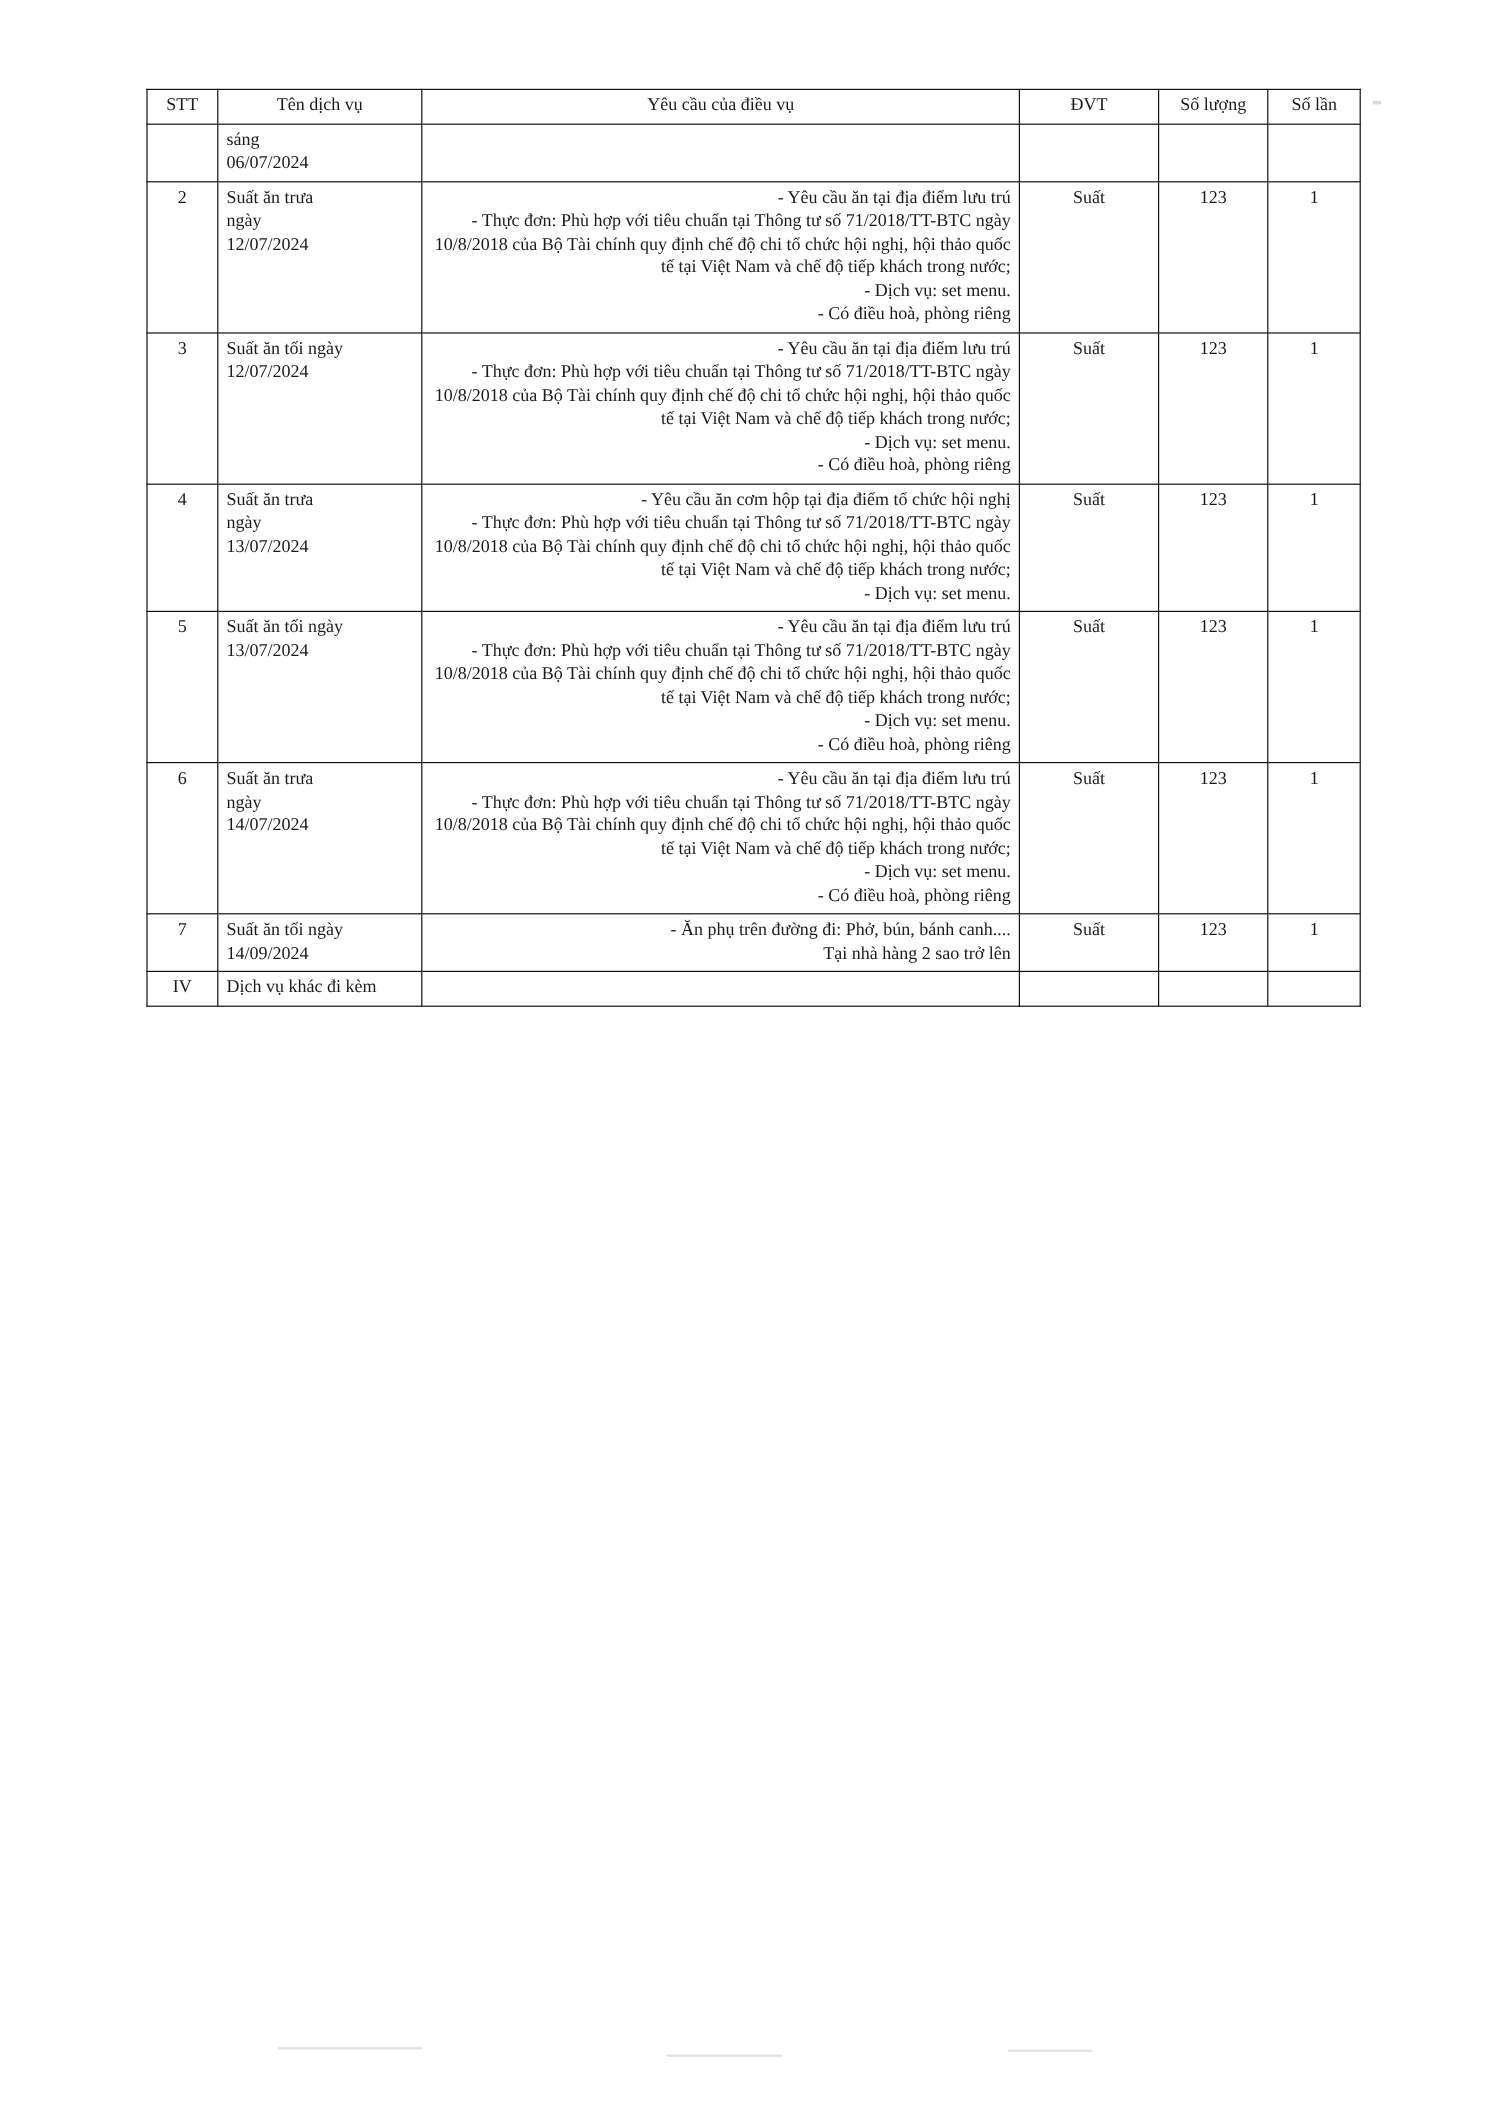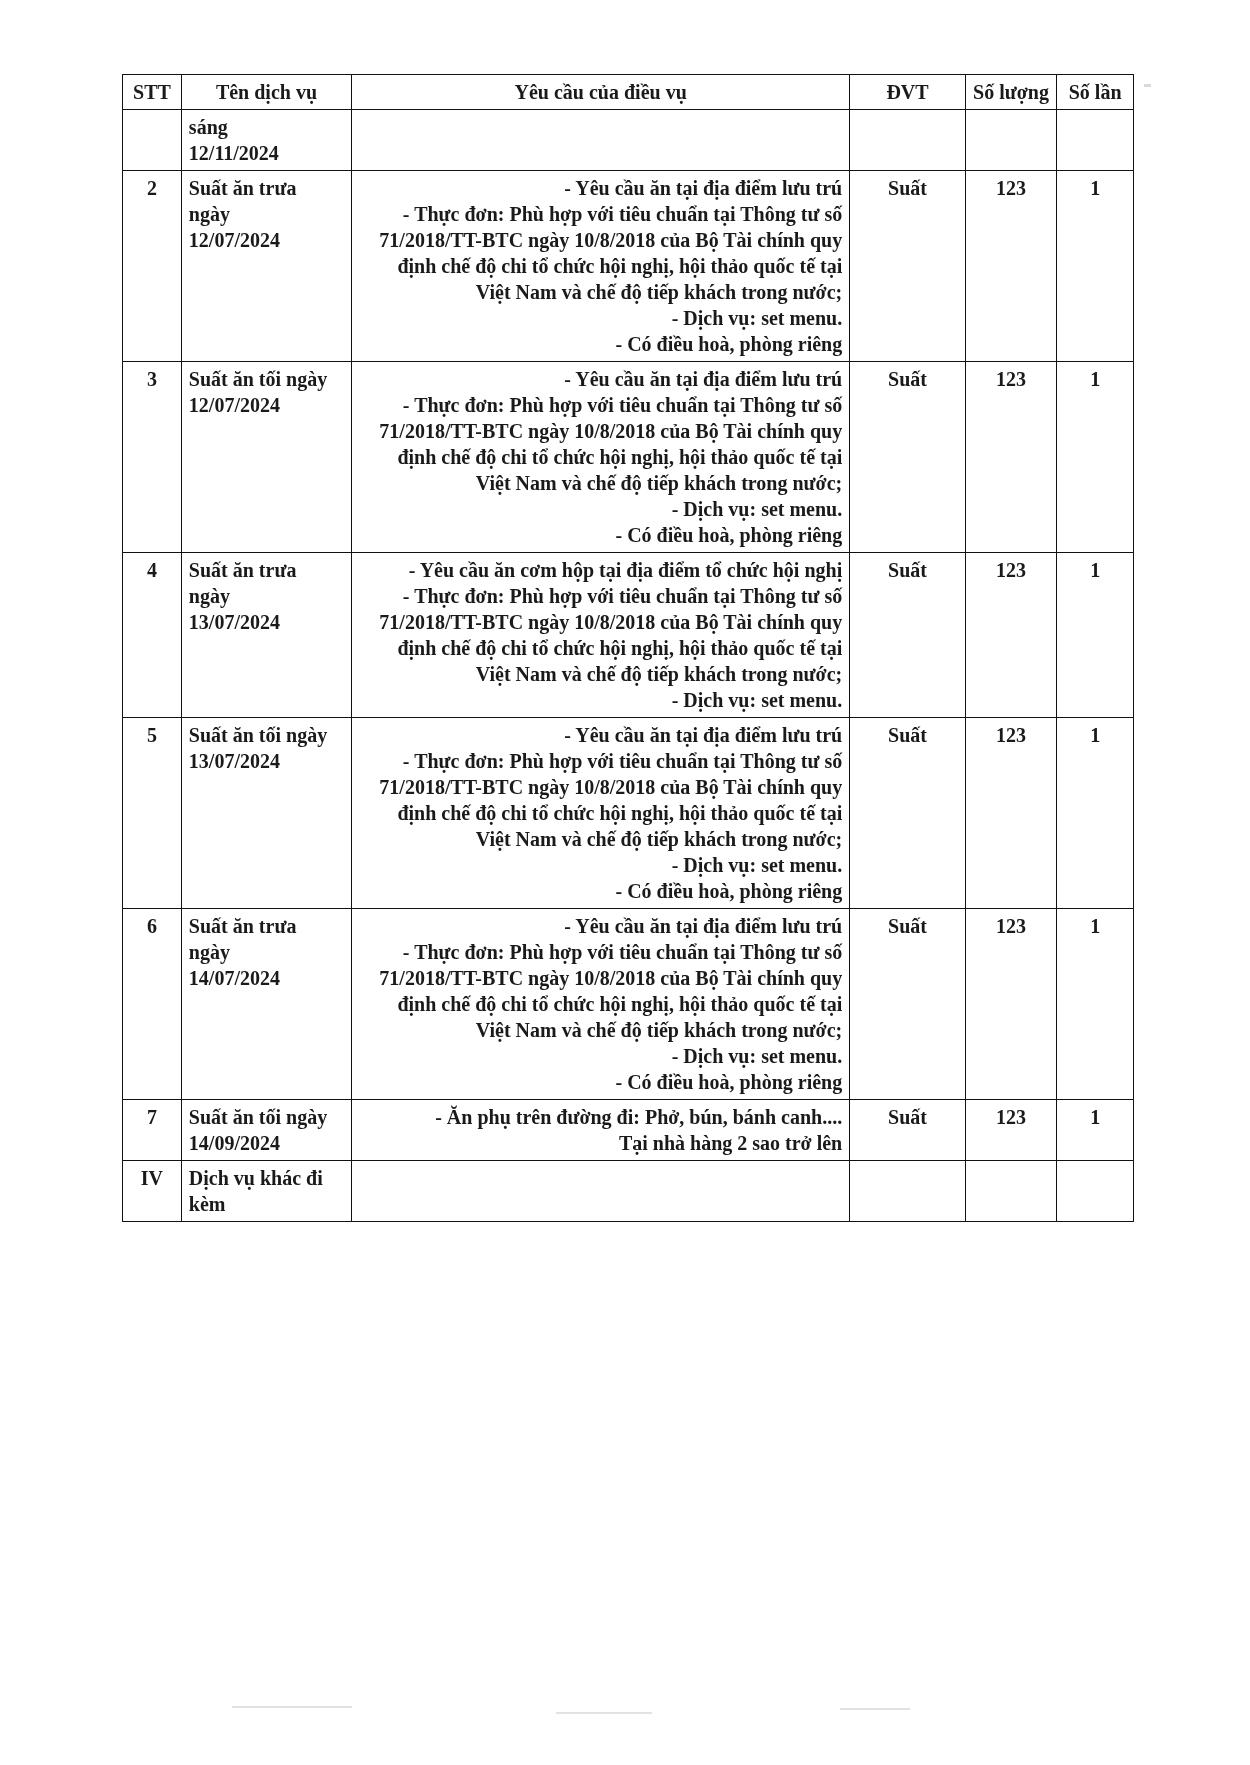--- a/index.html
+++ b/index.html
@@ -31,23 +31,23 @@
   table.doc-table {
     border-collapse: collapse;
     width: 1012px;
     table-layout: fixed;
   }
   table.doc-table td,
   table.doc-table th {
     border: 1.4px solid #111;
     padding: 4px 7px;
     vertical-align: top;
-    font-size: 20px;
+    font-size: 15px;
     line-height: 1.30;
-    font-weight: bold;
+    font-weight: normal;
   }
   col.c-stt { width: 56px; }
   col.c-name { width: 162px; }
   col.c-req  { width: 474px; }
   col.c-dvt  { width: 110px; }
   col.c-qty  { width: 87px; }
   col.c-times{ width: 73px; }
 
   thead th {
     text-align: center;
@@ -112,21 +112,21 @@
           <th>ĐVT</th>
           <th>Số lượng</th>
           <th>Số lần</th>
         </tr>
       </thead>
       <tbody>
 
         <tr>
           <td class="center"></td>
           <td class="name-cell">sáng
-12/11/2024</td>
+06/07/2024</td>
           <td class="req-cell"></td>
           <td class="center"></td>
           <td class="center"></td>
           <td class="center"></td>
         </tr>
 
         <tr>
           <td class="center">2</td>
           <td class="name-cell mid">Suất ăn trưa
 ngày

